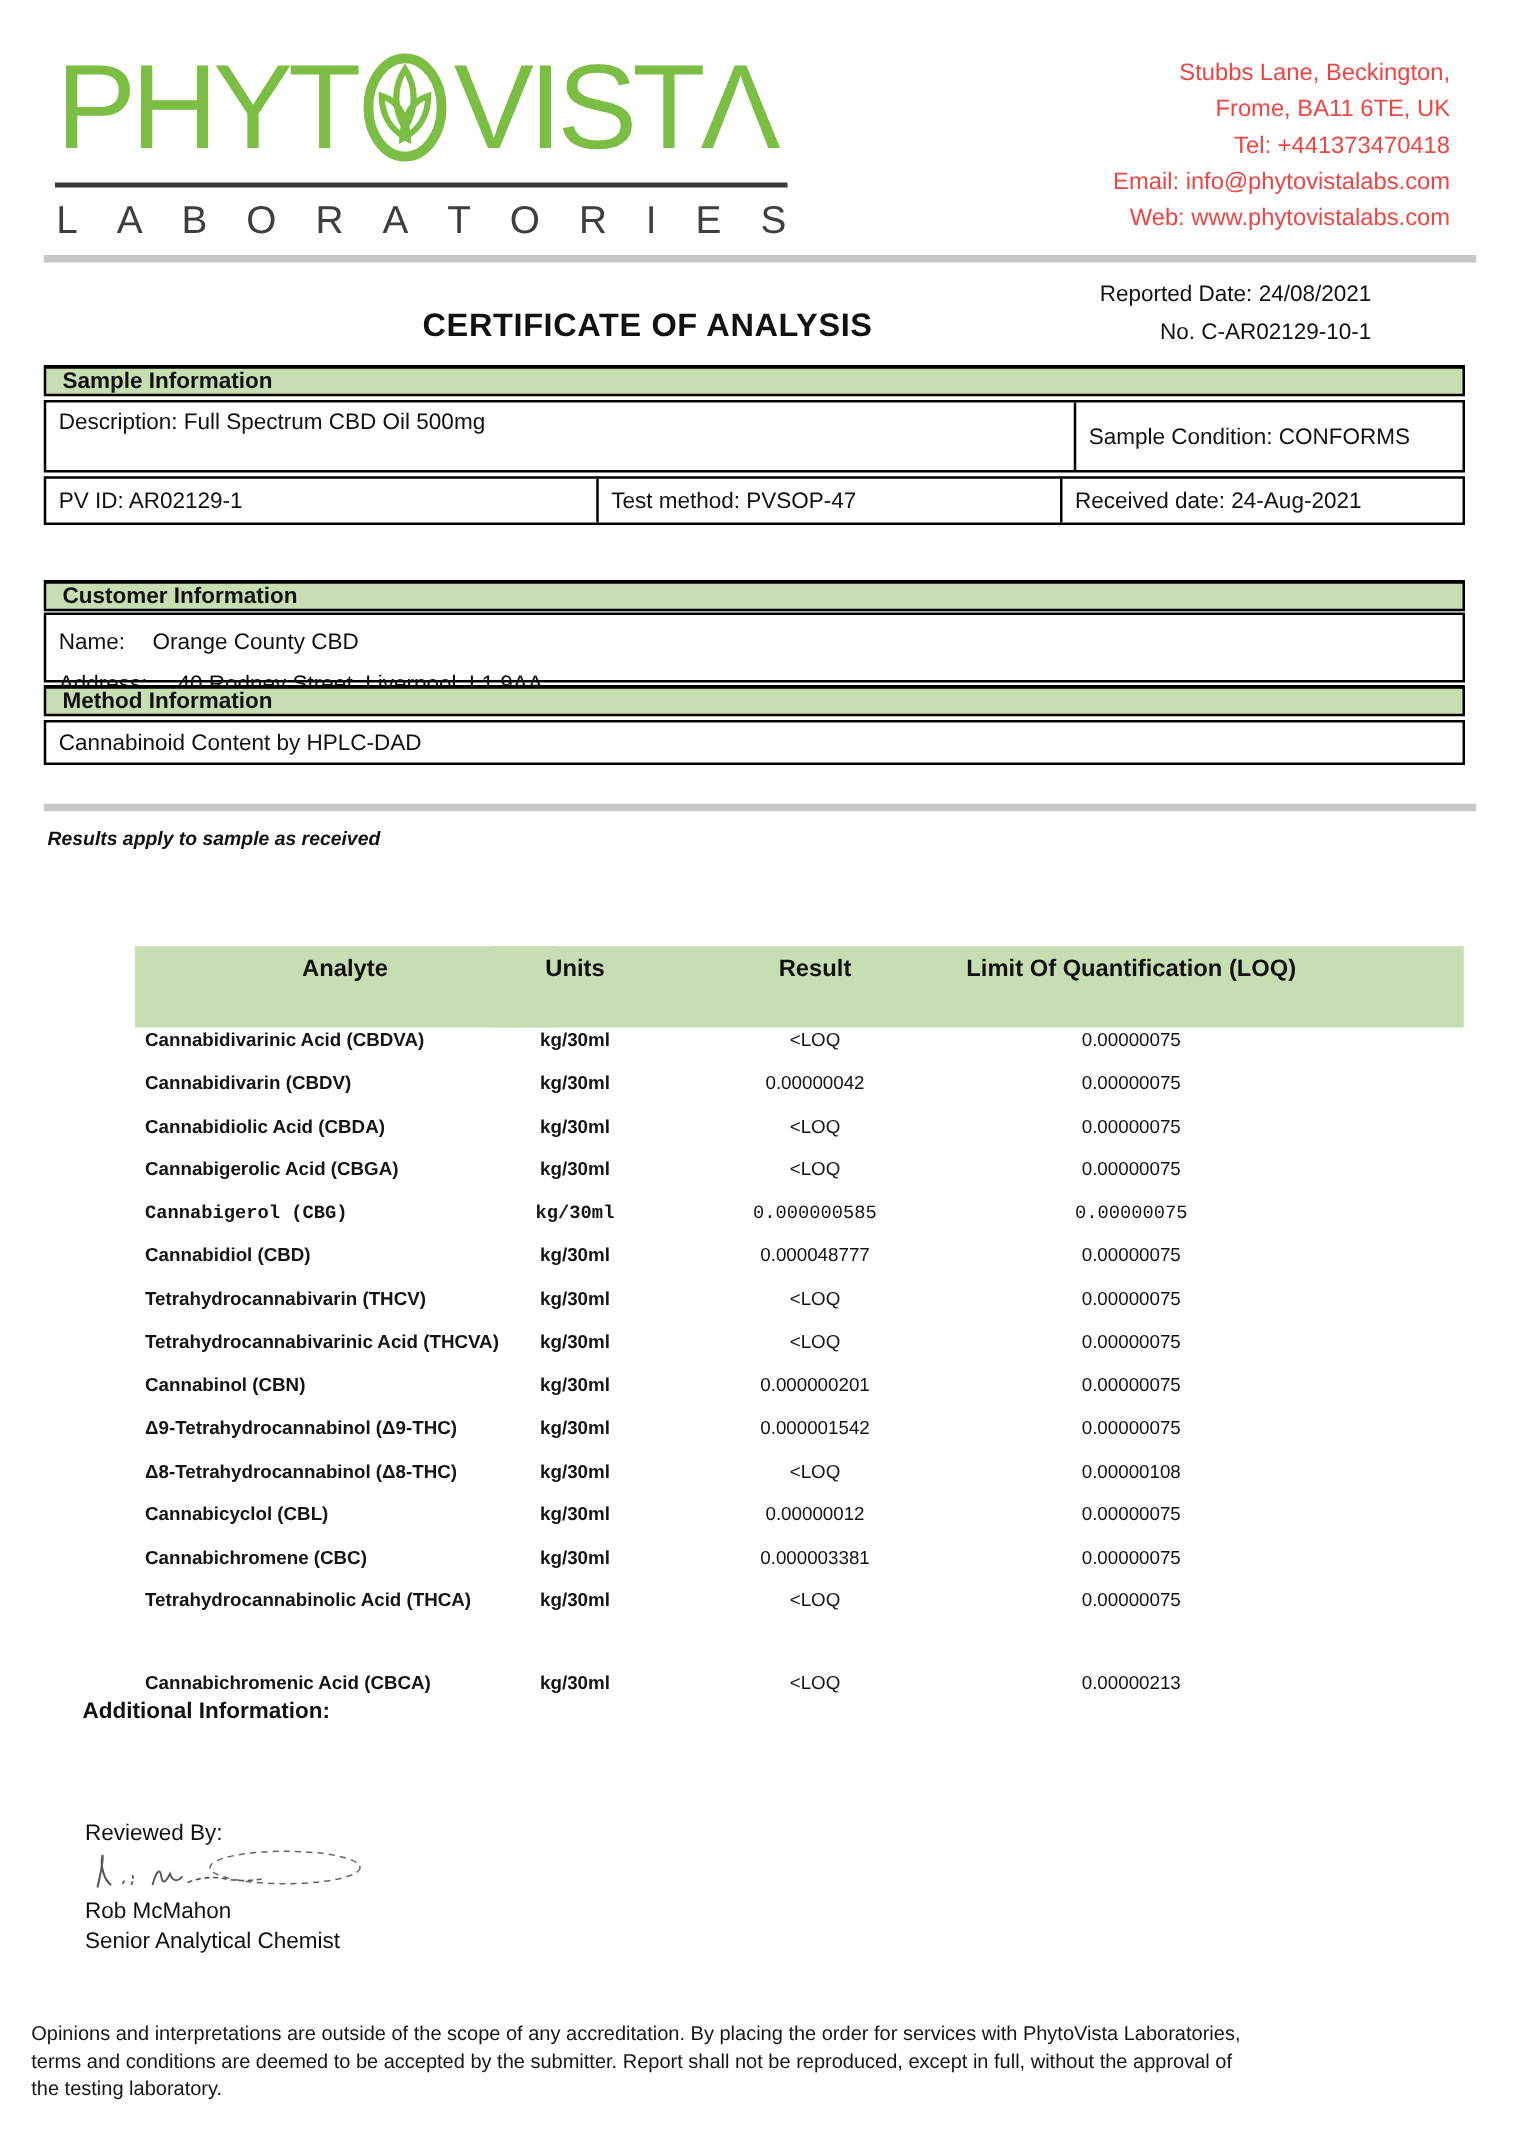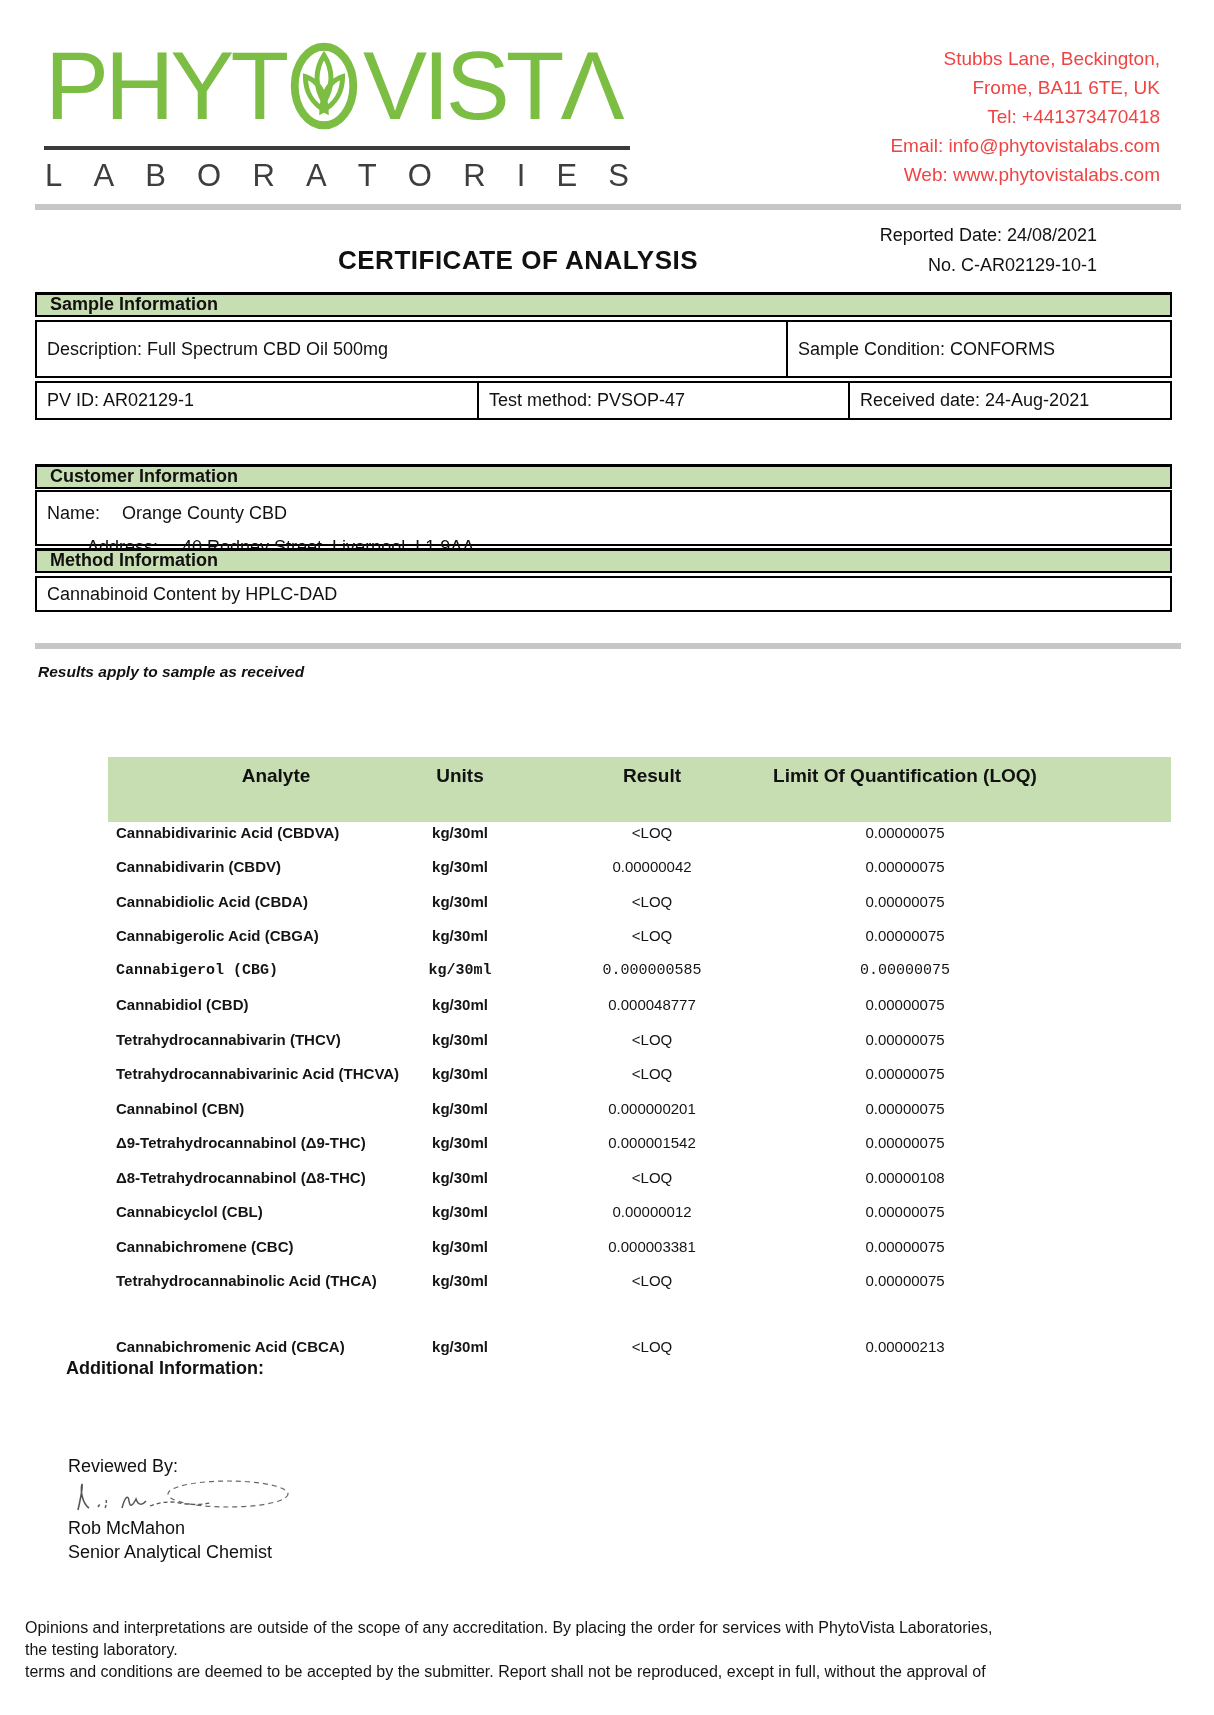--- a/index.html
+++ b/index.html
@@ -49,30 +49,30 @@
   .ibox{
     position:absolute;left:35px;width:1137px;box-sizing:border-box;
     border:2px solid #000;background:#fff;
     display:flex;font-size:18px;
   }
   .ibox .cell{box-sizing:border-box;padding-left:10px;display:flex;align-items:center;}
   .ibox .cell.vtop{align-items:flex-start;padding-top:5px;}
   .ibox .cell + .cell{border-left:2px solid #000;}
   #band-sample{top:292px;}
   #box-desc{top:320px;height:58px;}
-  #box-desc .c1{width:749px;margin-top:12px;}
+  #box-desc .c1{width:822px;}
   #box-desc .c2{flex:1;}
   #box-pv{top:381px;height:39px;}
   #box-batch{top:423px;height:39px;}
   .w1{width:440px;} .w2{width:371px;} .w3{flex:1;}
   #band-customer{top:464px;}
   #box-customer{top:490px;height:56px;display:block;padding:4px 0 0 10px;}
   #box-customer .line{height:34px;line-height:34px;}
   #box-customer .lbl{display:inline-block;min-width:58px;}
-  #box-customer .lbl.addr{min-width:78px;margin-left:40px;}
+  #box-customer .lbl.addr{min-width:78px;}
   #box-customer .val{margin-left:12px;}
   #band-method{top:548px;}
   #box-method{top:576px;height:36px;}
   .mid-divider{position:absolute;left:35px;top:643px;width:1146px;height:6px;background:#c6c6c6;}
   .results-note{
     position:absolute;left:38px;top:663px;
     font-size:15.5px;font-weight:bold;font-style:italic;
   }
   
   .res-head{position:absolute;top:757px;height:65px;background:#c7ddb2;box-sizing:border-box;}
@@ -300,17 +300,17 @@
       <path d="M80 28 c10 -4 20 -5 30 -3 c10 2 20 2 30 0" fill="none" stroke="#555" stroke-width="1.3" stroke-dasharray="4 3"></path>
       <ellipse cx="158" cy="16" rx="60" ry="13" fill="none" stroke="#666" stroke-width="1.2" stroke-dasharray="5 4"></ellipse>
     </svg>
   </div>
 
   <div class="reviewer-name">Rob McMahon</div>
   <div class="reviewer-title">Senior Analytical Chemist</div>
 
   <div class="footer">
     <div>Opinions and interpretations are outside of the scope of any accreditation. By placing the order for services with PhytoVista Laboratories,</div>
+    <div>terms and conditions are deemed to be accepted by the submitter. Report shall not be reproduced, except in full, without the approval of</div>
     <div>the testing laboratory.</div>
-    <div>terms and conditions are deemed to be accepted by the submitter. Report shall not be reproduced, except in full, without the approval of</div>
   </div>
 
 </div>
 
 </body></html>

